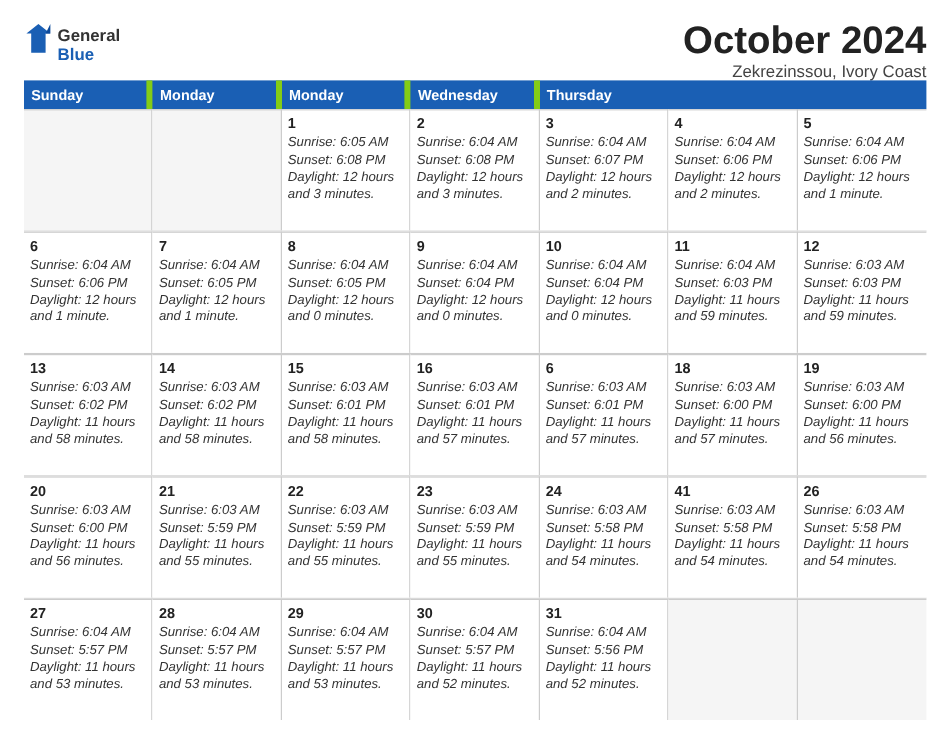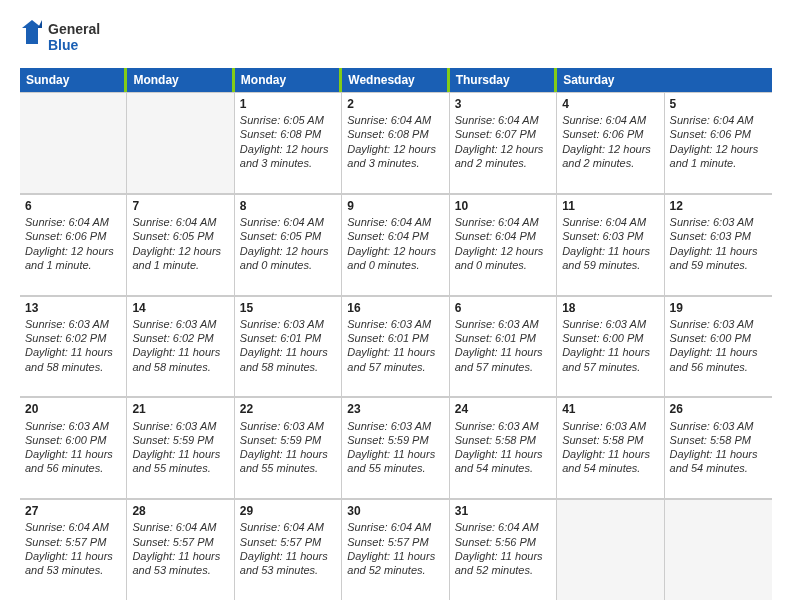--- a/index.html
+++ b/index.html
@@ -14,21 +14,20 @@
       width: 792px;
       height: 612px;
       padding: 16px 20px 12px 20px;
       display: flex;
       flex-direction: column;
     }
     .header {
       display: flex;
       justify-content: space-between;
       align-items: flex-start;
-      margin-bottom: 10px;
     }
     .logo {
       display: flex;
       align-items: center;
       gap: 4px;
     }
     .title-block {
       text-align: right;
     }
     .month-title {
@@ -49,21 +48,21 @@
     .cal-header {
       display: grid;
       grid-template-columns: repeat(7, 1fr);
       background: #1a5fb4;
     }
     .cal-header-cell {
       color: #fff;
       font-size: 12px;
       font-weight: bold;
       padding: 5px 6px;
-      border-right: 3px solid #84cc16;
+      border-right: 5px solid #84cc16;
     }
     .cal-header-cell:last-child { border-right: none; }
     .cal-body {
       display: flex;
       flex-direction: column;
       flex: 1;
     }
     .cal-row {
       display: grid;
       grid-template-columns: repeat(7, 1fr);
@@ -104,30 +103,33 @@
 <div class="page">
   <div class="header">
     <div class="logo">
   <svg width="90" height="42" viewBox="0 0 90 42">
     <text x="28" y="18" font-size="14" font-weight="bold" fill="#333" font-family="Arial">General</text>
     <text x="28" y="34" font-size="14" font-weight="bold" fill="#1a5fb4" font-family="Arial">Blue</text>
     <polygon points="12,4 22,12 18,12 18,28 6,28 6,12 2,12" fill="#1a5fb4"></polygon>
     <polygon points="22,4 22,12 18,12" fill="#0d4a9a"></polygon>
   </svg>
 </div>
+    <div class="title-block">
+      <div class="month-title">October 2024</div>
+      <div class="location">Zekrezinssou, Ivory Coast</div>
+    </div>
   </div>
 
   <div class="calendar">
     <div class="cal-header">
     <div class="cal-header-cell">Sunday</div>
         <div class="cal-header-cell">Monday</div>
         <div class="cal-header-cell">Monday</div>
         <div class="cal-header-cell">Wednesday</div>
         <div class="cal-header-cell">Thursday</div>
-        <div class="cal-header-cell">Saturday</div>
       </div>
     <div class="cal-body">
     <div class="cal-row">
           <div class="cal-cell empty"></div>
           <div class="cal-cell empty"></div>
           <div class="cal-cell">
             <span class="day-num">1</span>
             <div class="cell-detail" style="white-space: pre-line;">Sunrise: 6:05 AM
 Sunset: 6:08 PM
 Daylight: 12 hours

